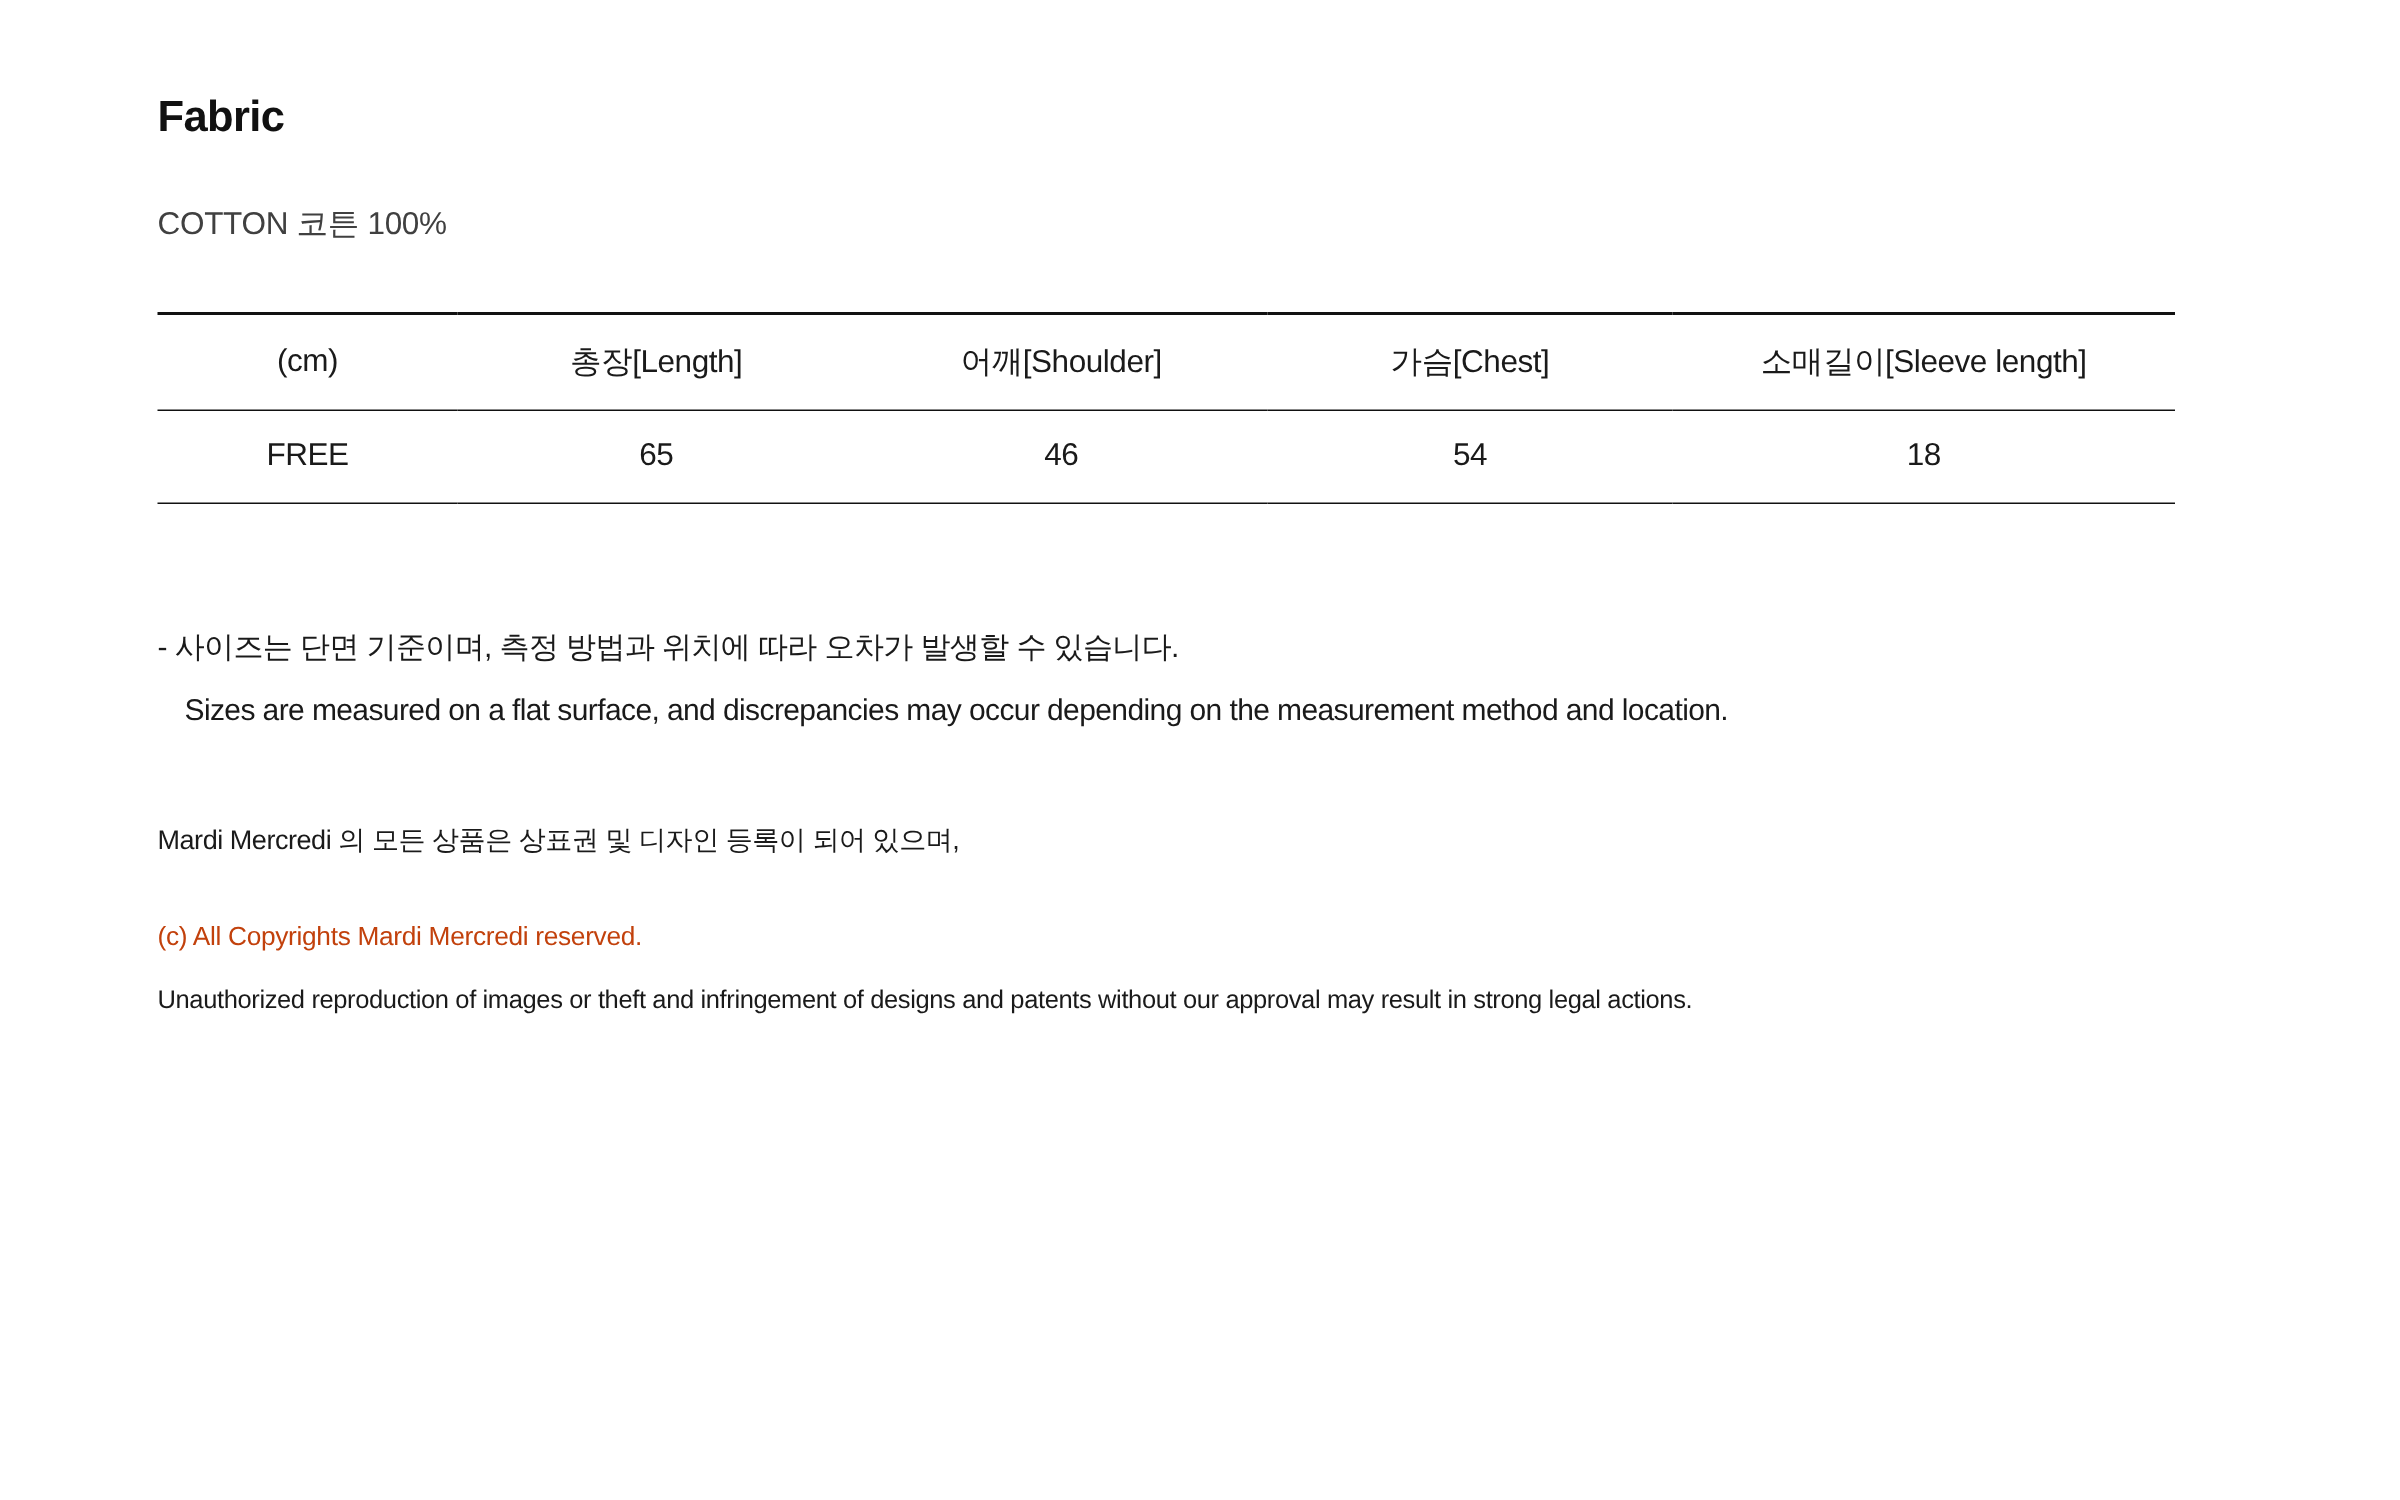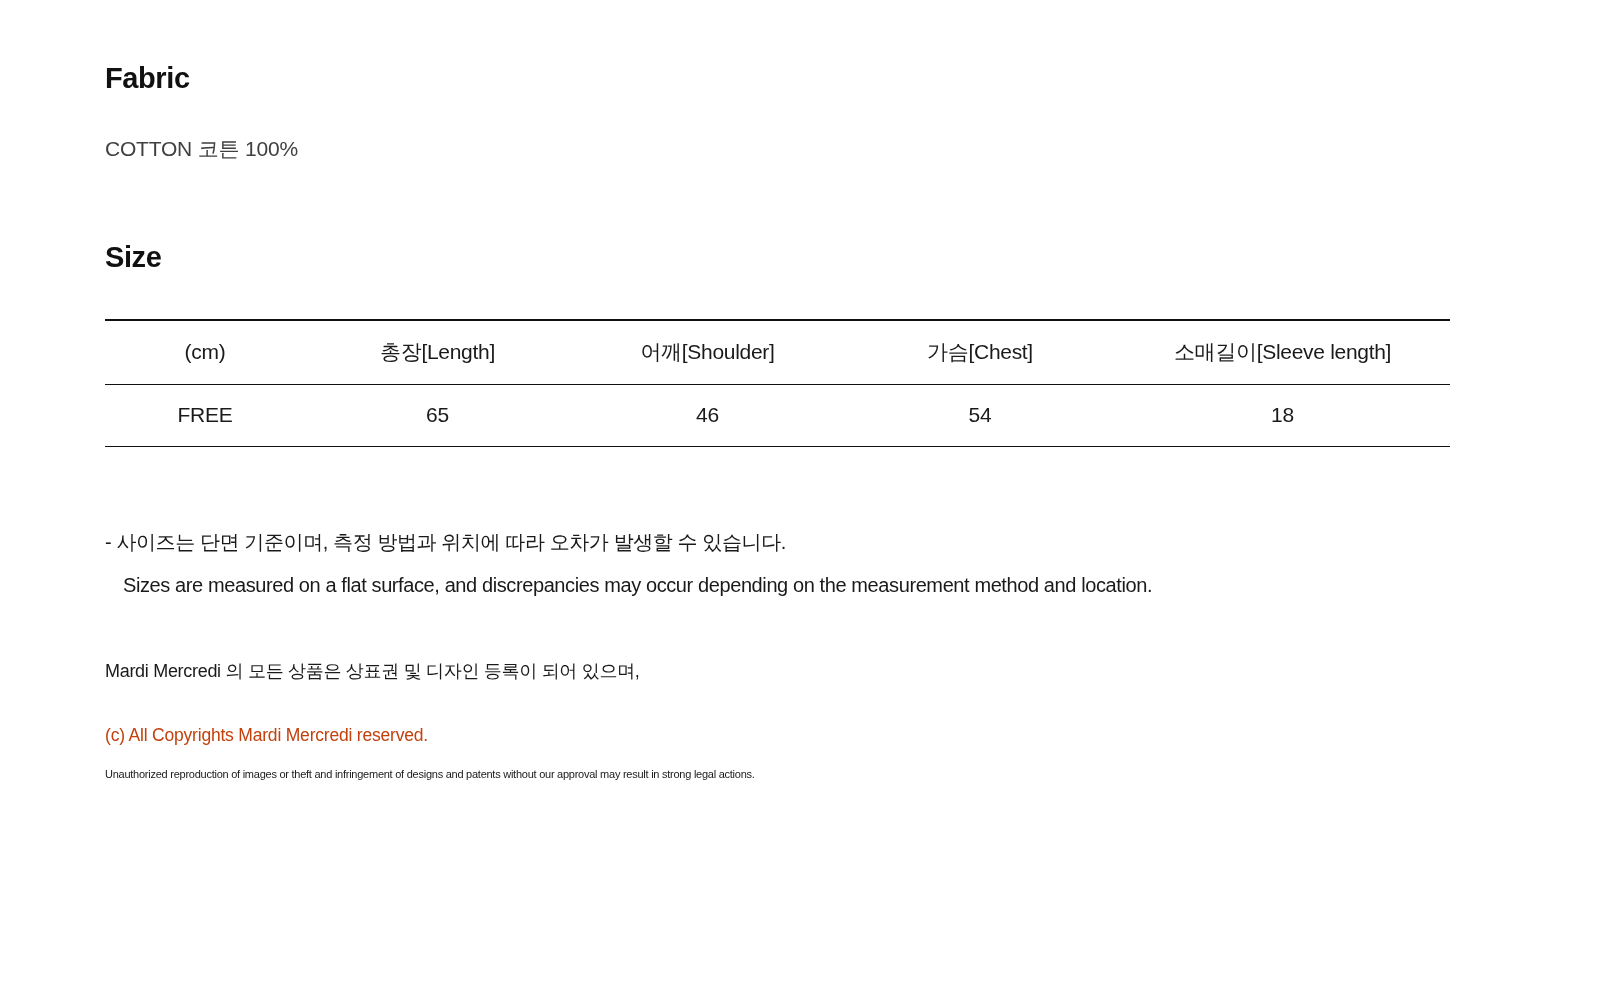--- a/index.html
+++ b/index.html
@@ -119,38 +119,35 @@
   .copyright {
     margin-top: 42px;
   }
   .copyright-1 {
     font-size: 17.5px;
     letter-spacing: -0.2px;
     color: #c2410c;
     margin: 0;
   }
   .copyright-2 {
-    font-size: 11px;
+    font-size: 17px;
     letter-spacing: -0.25px;
     color: #1a1a1a;
     margin: 22px 0 4px 0;
   }
 </style>
 </head>
 <body>
 
 <div class="page">
   <div class="content">
 
     <h1 class="section-title">Fabric</h1>
     <p class="fabric-value">COTTON 코튼 100%</p>
 
-    <div class="size-title-wrap">
-      <h1 class="section-title">Size</h1>
-    </div>
 
     <table class="size-table">
       <colgroup>
         <col class="c0">
           <col class="c1">
           <col class="c2">
           <col class="c3">
           <col class="c4">
       </colgroup>
       <thead>

